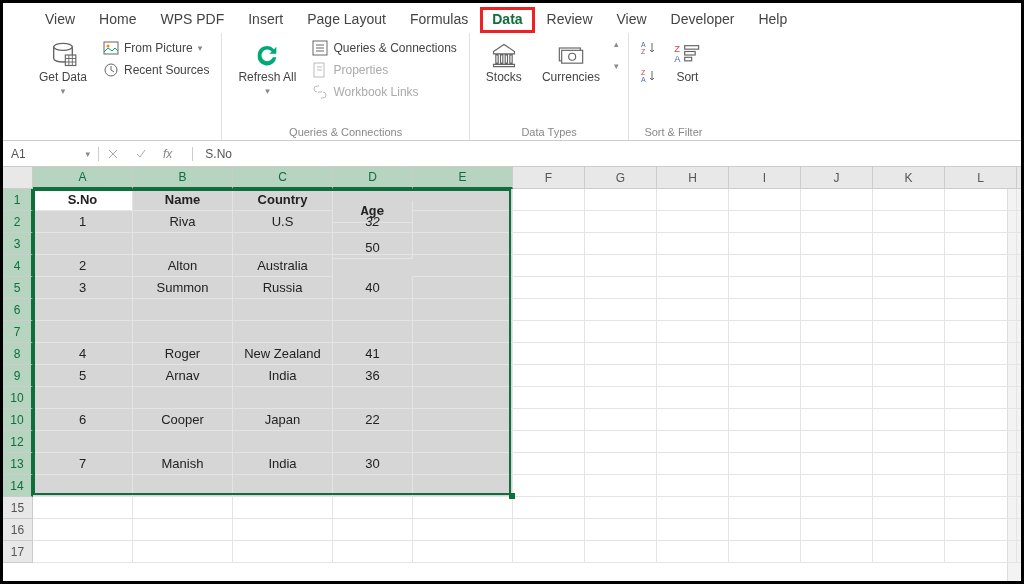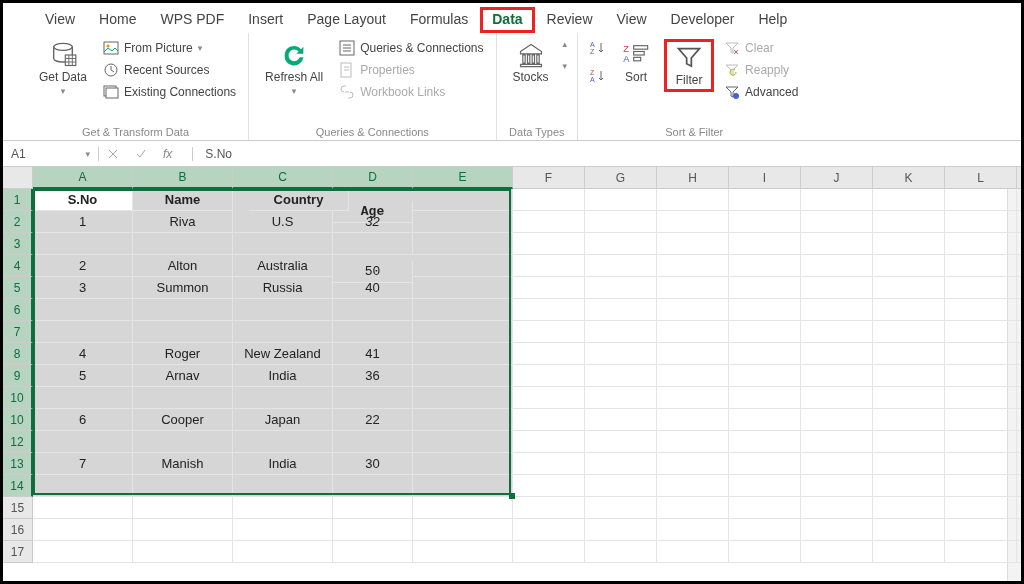--- a/index.html
+++ b/index.html
@@ -96,30 +96,22 @@
               <span>From Picture</span> 
               <span class="chev">▾</span>
             </div>
           <div class="smallbtn">
               <svg viewBox="0 0 16 16">
                 <circle cx="8" cy="8" r="6" fill="none" stroke="#666"></circle>
                 <path d="M8 4v4l3 2" stroke="#666" fill="none"></path>
               </svg>
               <span>Recent Sources</span>
             </div>
-          <div class="smallbtn">
-              <svg viewBox="0 0 16 16">
-                <rect x="1" y="2" width="12" height="10" fill="none" stroke="#666"></rect>
-                <rect x="3" y="4" width="12" height="10" fill="#fff" stroke="#666"></rect>
-              </svg>
-              <span>Existing Connections</span>
-            </div>
-        </div>
-      </div>
-      <div class="group-label">Get &amp; Transform Data</div>
+        </div>
+      </div>
     </div>
 
     <div class="group">
       <div class="group-body">
         <div class="bigbtn">
           <svg viewBox="0 0 24 24">
               <path d="M4 12a8 8 0 0 1 14-5l2-2v6h-6l2-2a5 5 0 1 0 1 5h3a8 8 0 0 1-16-2z" fill="#0a7"></path>
             </svg>
           <span class="lbl">Refresh
 All</span>
@@ -152,20 +144,29 @@
     </div>
 
     <div class="group">
       <div class="group-body">
         <div class="bigbtn">
           <svg viewBox="0 0 24 24">
               <path d="M3 9l9-6 9 6v2H3zM5 12h2v7H5zm4 0h2v7H9zm4 0h2v7h-2zm4 0h2v7h-2zM3 20h18v2H3z" fill="none" stroke="#666" stroke-width="1"></path>
             </svg>
           <span class="lbl">Stocks</span>
         </div>
+        <div class="bigbtn">
+          <svg viewBox="0 0 24 24">
+              <rect x="2" y="6" width="18" height="11" fill="none" stroke="#666"></rect>
+              <circle cx="11" cy="11.5" r="3" fill="none" stroke="#666"></circle>
+              <rect x="4" y="8" width="18" height="11" fill="#fff" stroke="#666"></rect>
+              <circle cx="13" cy="13.5" r="3" fill="none" stroke="#666"></circle>
+            </svg>
+          <span class="lbl">Currencies</span>
+        </div>
         <div class="stack" style="justify-content:center;gap:12px;color:#aaa">
           <span class="chev">▴</span>
           <span class="chev">▾</span>
         </div>
       </div>
       <div class="group-label">Data Types</div>
     </div>
 
     <div class="group">
       <div class="group-body">
@@ -187,49 +188,20 @@
         </div>
         <div class="bigbtn">
           <svg viewBox="0 0 24 24">
               <text x="1" y="9" font-size="8" fill="#c44">Z</text>
               <text x="1" y="18" font-size="8" fill="#46c">A</text>
               <rect x="10" y="4" width="12" height="3" fill="none" stroke="#666"></rect>
               <rect x="10" y="9" width="9" height="3" fill="none" stroke="#666"></rect>
               <rect x="10" y="14" width="6" height="3" fill="none" stroke="#666"></rect>
             </svg>
           <span class="lbl">Sort</span>
-        </div>
-        <div class="bigbtn highlight">
-          <svg viewBox="0 0 24 24">
-              <path d="M3 4h18l-7 8v7l-4-2v-5z" fill="none" stroke="#555" stroke-width="1.5"></path>
-            </svg>
-          <span class="lbl">Filter</span>
-        </div>
-        <div class="stack">
-          <div class="smallbtn dis">
-              <svg viewBox="0 0 16 16">
-                <path d="M2 3h12l-5 5v5l-2-1V8z" fill="none" stroke="#bbb"></path>
-                <path d="M10 10l4 4M14 10l-4 4" stroke="#c66"></path>
-              </svg>
-              <span>Clear</span>
-            </div>
-          <div class="smallbtn dis">
-              <svg viewBox="0 0 16 16">
-                <path d="M2 3h12l-5 5v5l-2-1V8z" fill="none" stroke="#bbb"></path>
-                <path d="M12 10a3 3 0 1 1-1-2" fill="none" stroke="#ab0"></path>
-              </svg>
-              <span>Reapply</span>
-            </div>
-          <div class="smallbtn">
-              <svg viewBox="0 0 16 16">
-                <path d="M2 3h12l-5 5v5l-2-1V8z" fill="none" stroke="#666"></path>
-                <circle cx="12" cy="12" r="3" fill="#46c"></circle>
-              </svg>
-              <span>Advanced</span>
-            </div>
         </div>
       </div>
       <div class="group-label">Sort &amp; Filter</div>
     </div>
 
   </div>
 
   <div class="fbar">
     <div class="namebox">
       <span>A1</span>
@@ -281,21 +253,21 @@
         <div class="rowhdr sel">14</div>
         <div class="rowhdr">15</div>
         <div class="rowhdr">16</div>
         <div class="rowhdr">17</div>
       </div>
     <div class="cells">
         <div class="sel-bg" style="left: 0px; top: 0px; width: 480px; height: 308px;"></div>
         <div style="position: absolute; left: 0px; top: 0px; width: 100px; height: 22px; background: rgb(255, 255, 255); z-index: 1;"></div>
         <div class="cell hdr" style="left: 0px; top: 0px; width: 100px; z-index: 2;">S.No</div>
         <div class="cell hdr" style="left: 100px; top: 0px; width: 100px; z-index: 2;">Name</div>
-        <div class="cell hdr" style="left: 216px; top: 0px; width: 100px; z-index: 2;">Country</div>
+        <div class="cell hdr" style="left: 200px; top: 0px; width: 100px; z-index: 2;">Country</div>
         <div class="cell hdr" style="left: 300px; top: 12px; width: 80px; z-index: 2; font-family: Liberation Mono, monospace;">Age</div>
         <div class="cell" style="left: 380px; top: 0px; width: 100px; z-index: 2;"></div>
         <div class="cell" style="left: 480px; top: 0px; width: 72px; z-index: 2;"></div>
         <div class="cell" style="left: 552px; top: 0px; width: 72px; z-index: 2;"></div>
         <div class="cell" style="left: 624px; top: 0px; width: 72px; z-index: 2;"></div>
         <div class="cell" style="left: 696px; top: 0px; width: 72px; z-index: 2;"></div>
         <div class="cell" style="left: 768px; top: 0px; width: 72px; z-index: 2;"></div>
         <div class="cell" style="left: 840px; top: 0px; width: 72px; z-index: 2;"></div>
         <div class="cell" style="left: 912px; top: 0px; width: 72px; z-index: 2;"></div>
         <div class="cell" style="left: 984px; top: 0px; width: 42px; z-index: 2;"></div>
@@ -321,21 +293,21 @@
         <div class="cell" style="left: 552px; top: 44px; width: 72px; z-index: 2;"></div>
         <div class="cell" style="left: 624px; top: 44px; width: 72px; z-index: 2;"></div>
         <div class="cell" style="left: 696px; top: 44px; width: 72px; z-index: 2;"></div>
         <div class="cell" style="left: 768px; top: 44px; width: 72px; z-index: 2;"></div>
         <div class="cell" style="left: 840px; top: 44px; width: 72px; z-index: 2;"></div>
         <div class="cell" style="left: 912px; top: 44px; width: 72px; z-index: 2;"></div>
         <div class="cell" style="left: 984px; top: 44px; width: 42px; z-index: 2;"></div>
         <div class="cell" style="left: 0px; top: 66px; width: 100px; z-index: 2;">2</div>
         <div class="cell" style="left: 100px; top: 66px; width: 100px; z-index: 2;">Alton</div>
         <div class="cell" style="left: 200px; top: 66px; width: 100px; z-index: 2;">Australia</div>
-        <div class="cell" style="left: 300px; top: 72px; width: 80px; z-index: 2; font-family: Liberation Mono, monospace;">50</div>
+        <div class="cell" style="left: 300px; top: 48px; width: 80px; z-index: 2;">50</div>
         <div class="cell" style="left: 380px; top: 66px; width: 100px; z-index: 2;"></div>
         <div class="cell" style="left: 480px; top: 66px; width: 72px; z-index: 2;"></div>
         <div class="cell" style="left: 552px; top: 66px; width: 72px; z-index: 2;"></div>
         <div class="cell" style="left: 624px; top: 66px; width: 72px; z-index: 2;"></div>
         <div class="cell" style="left: 696px; top: 66px; width: 72px; z-index: 2;"></div>
         <div class="cell" style="left: 768px; top: 66px; width: 72px; z-index: 2;"></div>
         <div class="cell" style="left: 840px; top: 66px; width: 72px; z-index: 2;"></div>
         <div class="cell" style="left: 912px; top: 66px; width: 72px; z-index: 2;"></div>
         <div class="cell" style="left: 984px; top: 66px; width: 42px; z-index: 2;"></div>
         <div class="cell" style="left: 0px; top: 88px; width: 100px; z-index: 2;">3</div>

